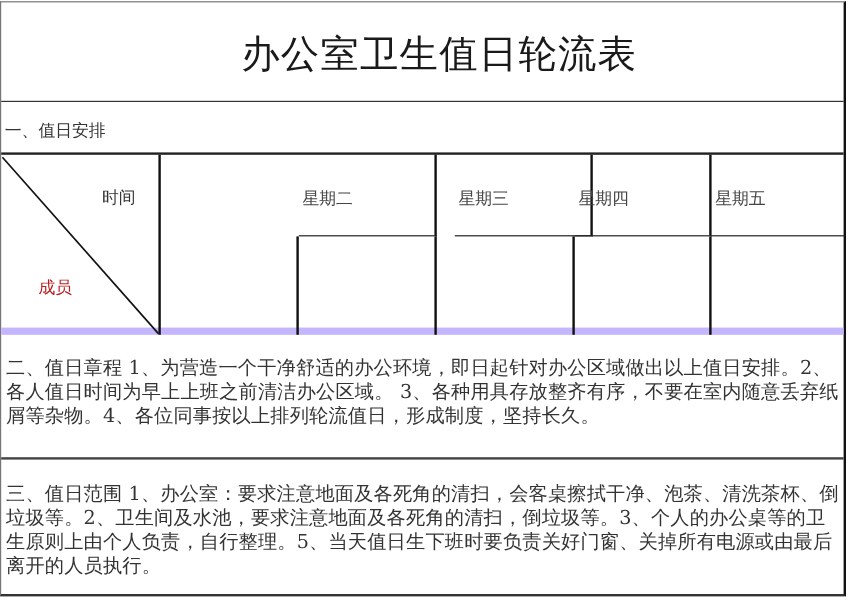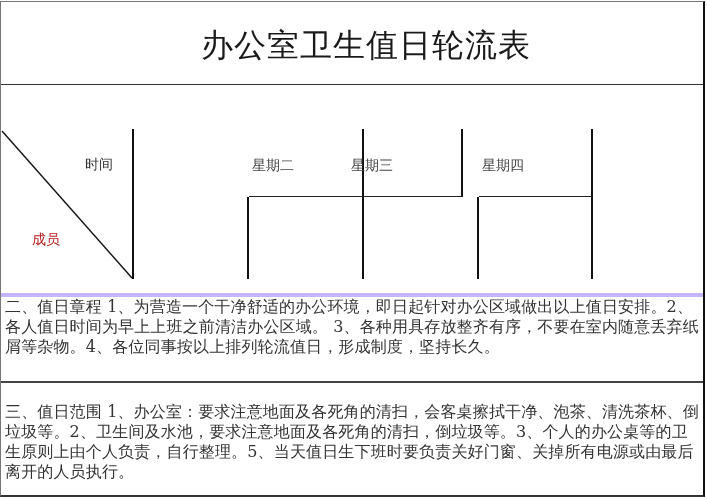--- a/index.html
+++ b/index.html
@@ -5,21 +5,21 @@
   html, body { margin: 0; padding: 0; background: #ffffff; }
   body { width: 707px; height: 500px; position: relative; overflow: hidden;
          font-family: "DejaVu Serif", "Liberation Serif", serif; color: #1a1a1a; }
   .sheet { position: absolute; left: 0; top: 1px; width: 705px; height: 496px;
            border-top: 1px solid #777; border-right: 2px solid #111; border-bottom: 2px solid #333; border-left: 1px solid #777; box-sizing: border-box; }
   .row { position: absolute; left: 0; right: 0; box-sizing: border-box; }
   .title-row { top: 0; height: 83px; border-bottom: 1px solid #333; display: flex; align-items: center; justify-content: center; padding-left: 28px; }
   .title { font-size: 32px; letter-spacing: 1px; padding-top: 6px; }
   .sec1-row { top: 83px; height: 44px; border-bottom: 2px solid #222; }
   .sec1-label { position: absolute; left: 3px; top: 15px; font-size: 14px; color: #333; }
-  .table-row { top: 127px; height: 168px; border-bottom: 4px solid #c4b5fd; text-decoration: underline; }
+  .table-row { top: 127px; height: 150px; border-bottom: 6px solid #c4b5fd; text-decoration: underline; }
   .diag-cell { position: absolute; left: 0; top: 0; width: 133px; height: 150px; border-right: 2px solid #111; box-sizing: border-box; }
   .diag-cell svg { position: absolute; left: 0; top: 0; }
   .diag-time { position: absolute; left: 84px; top: 27px; font-size: 14px; color: #333; }
   .diag-member { position: absolute; left: 31px; top: 102px; font-size: 14px; color: #b91c1c; }
   .day-cell { position: absolute; top: 0; height: 68px; box-sizing: border-box; border-right: 2px solid #111; border-bottom: 1px solid #222; }
   .day-label { position: absolute; left: 3px; top: 28px; font-size: 14px; color: #444; }
   .blank-cell { position: absolute; top: 68px; height: 82px; box-sizing: border-box; border-right: 2px solid #111; }
   .para-row { box-sizing: border-box; padding: 0 4px; font-size: 16px; line-height: 20px; color: #333; }
   .sec2-row { top: 277px; height: 104px; border-bottom: 2px solid #444; padding-top: 18px; }
   .sec3-row { top: 381px; height: 115px; padding-top: 19px; }
@@ -27,38 +27,44 @@
 </style>
 </head>
 <body>
 
 <div class="sheet">
 
   <div class="row title-row">
     <div class="title">办公室卫生值日轮流表</div>
   </div>
 
+  <div class="row sec1-row">
+    <span class="sec1-label">一、值日安排</span>
+  </div>
 
   <div class="row table-row">
     <div class="diag-cell">
       <svg width="133" height="150">
         <line x1="1" y1="2" x2="131" y2="149" stroke="#111" stroke-width="1.4"></line>
       </svg>
       <span class="diag-time">时间</span>
       <span class="diag-member">成员</span>
     </div>
 
     <div class="day-cell" style="left:248px;width:115px;">
       <span class="day-label">星期二</span>
     </div>
-    <div class="day-cell" style="left:347px;width:115px;">
+    <div class="day-cell" style="left:378px;width:115px;">
       <span class="day-label">星期三</span>
     </div>
     <div class="day-cell" style="left:478px;width:114px;padding-left:23px;">
       <span class="day-label">星期四</span>
+    </div>
+    <div class="day-cell" style="left:592px;width:111px;border-right:none;">
+      <span class="day-label">星期五</span>
     </div>
 
     <div class="blank-cell" style="left:133px;width:115px;"></div>
     <div class="blank-cell" style="left:248px;width:115px;"></div>
     <div class="blank-cell" style="left:363px;width:115px;"></div>
     <div class="blank-cell" style="left:478px;width:114px;"></div>
     <div class="blank-cell" style="left:592px;width:111px;border-right:none;"></div>
   </div>
 
   <div class="row para-row sec2-row">

